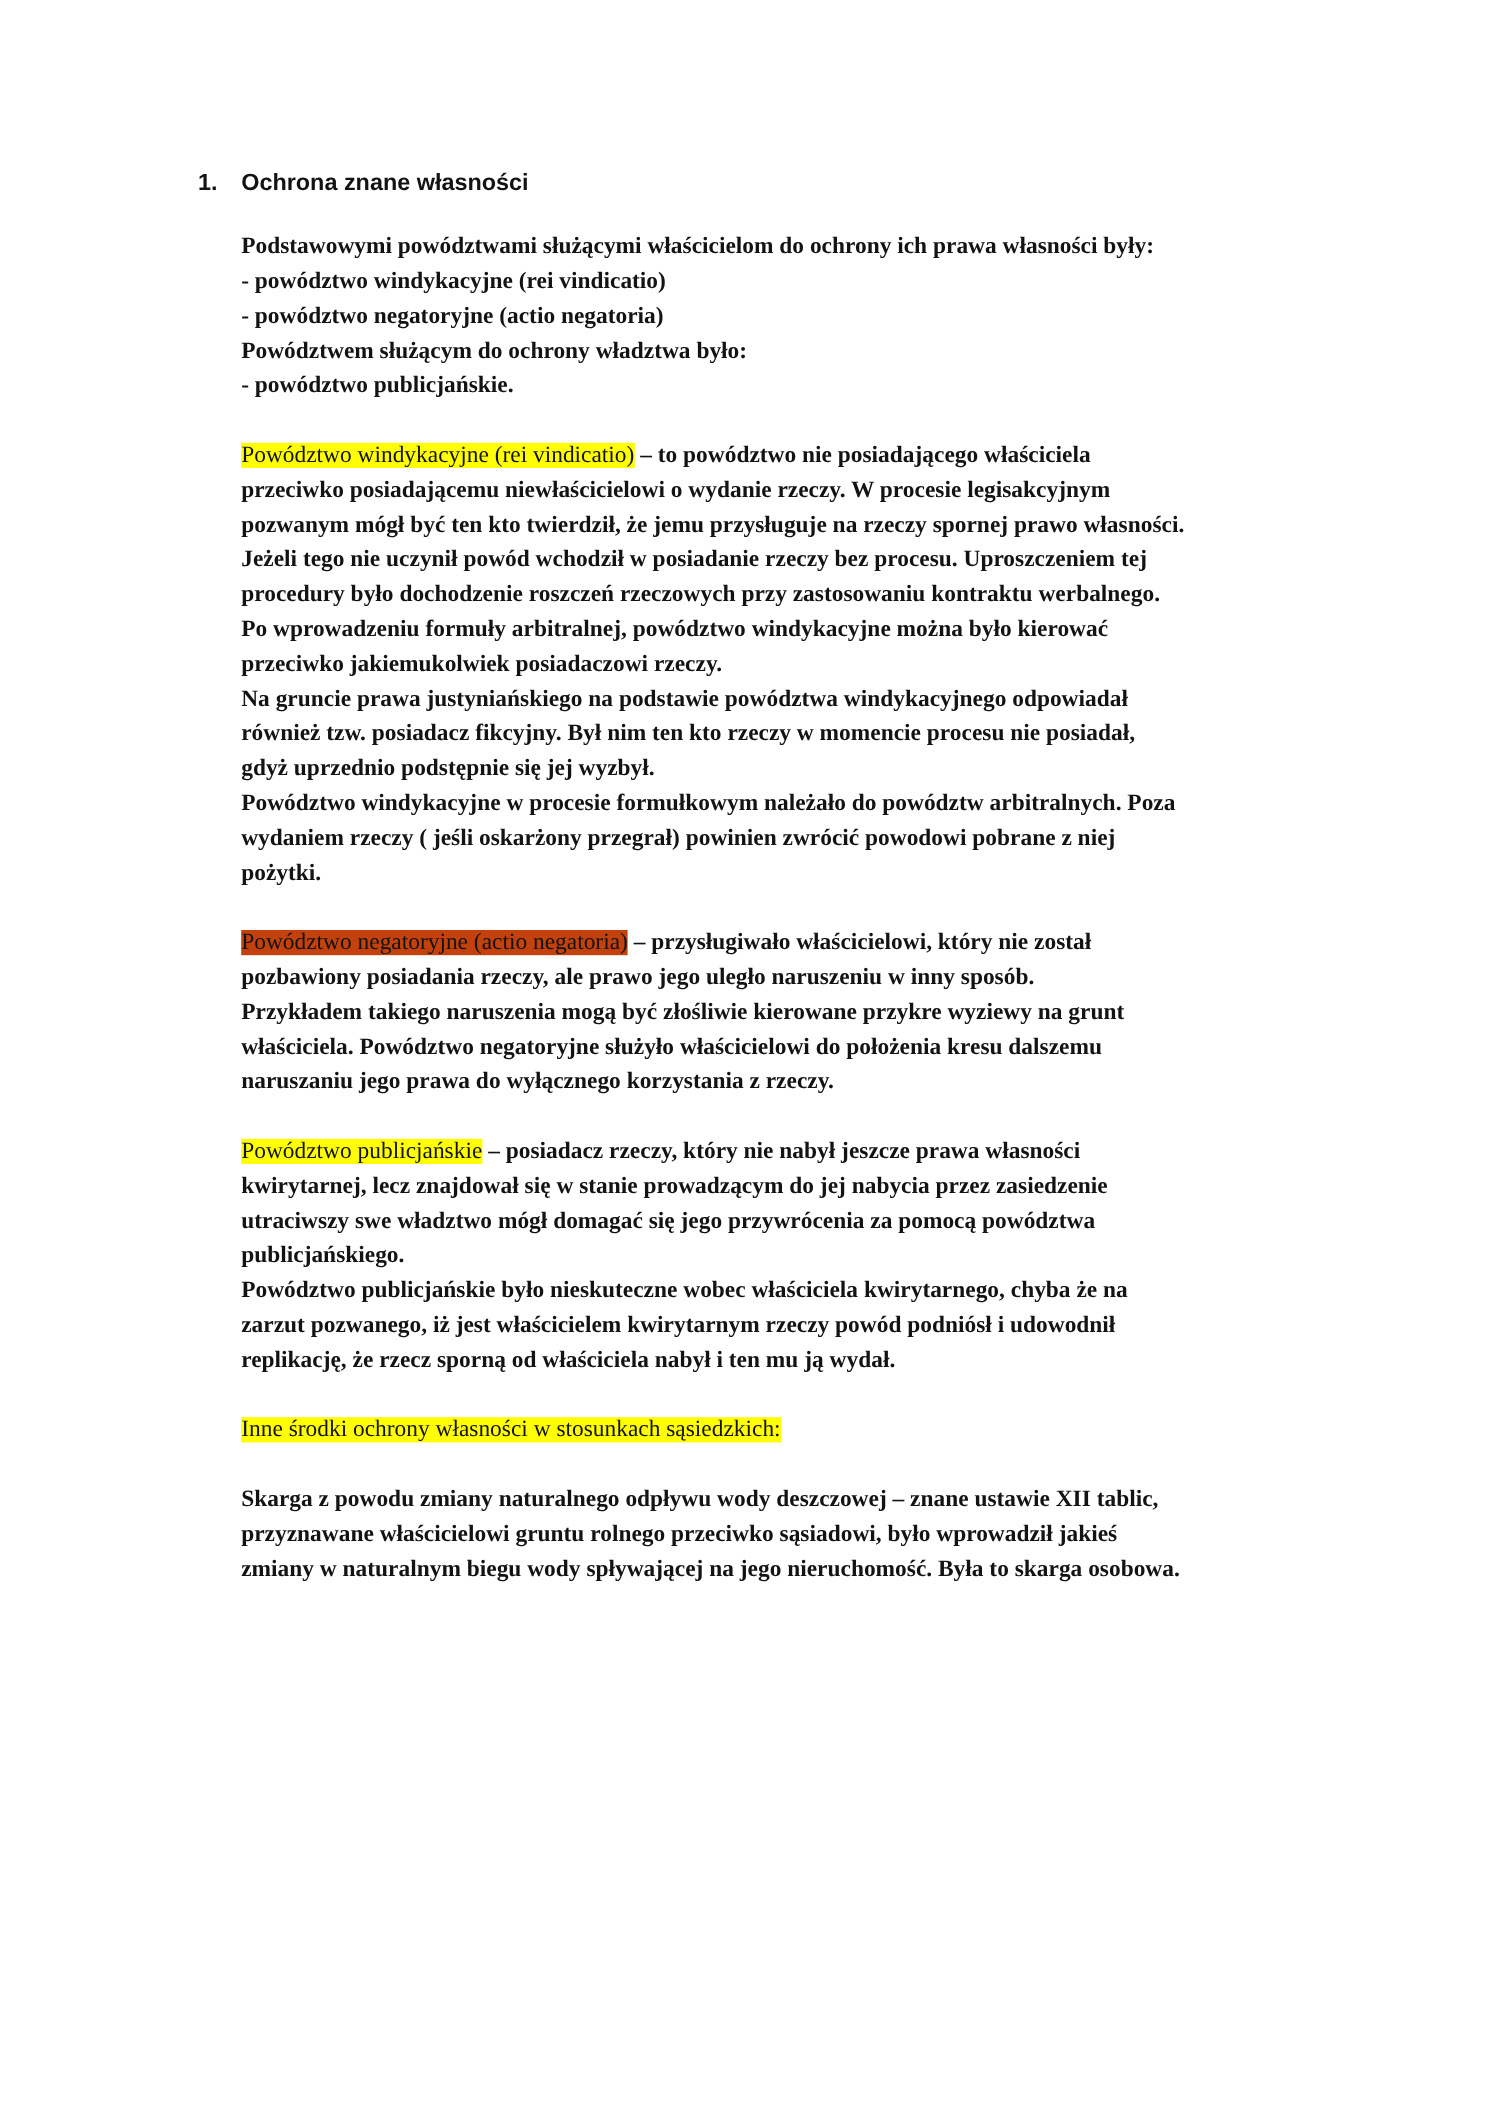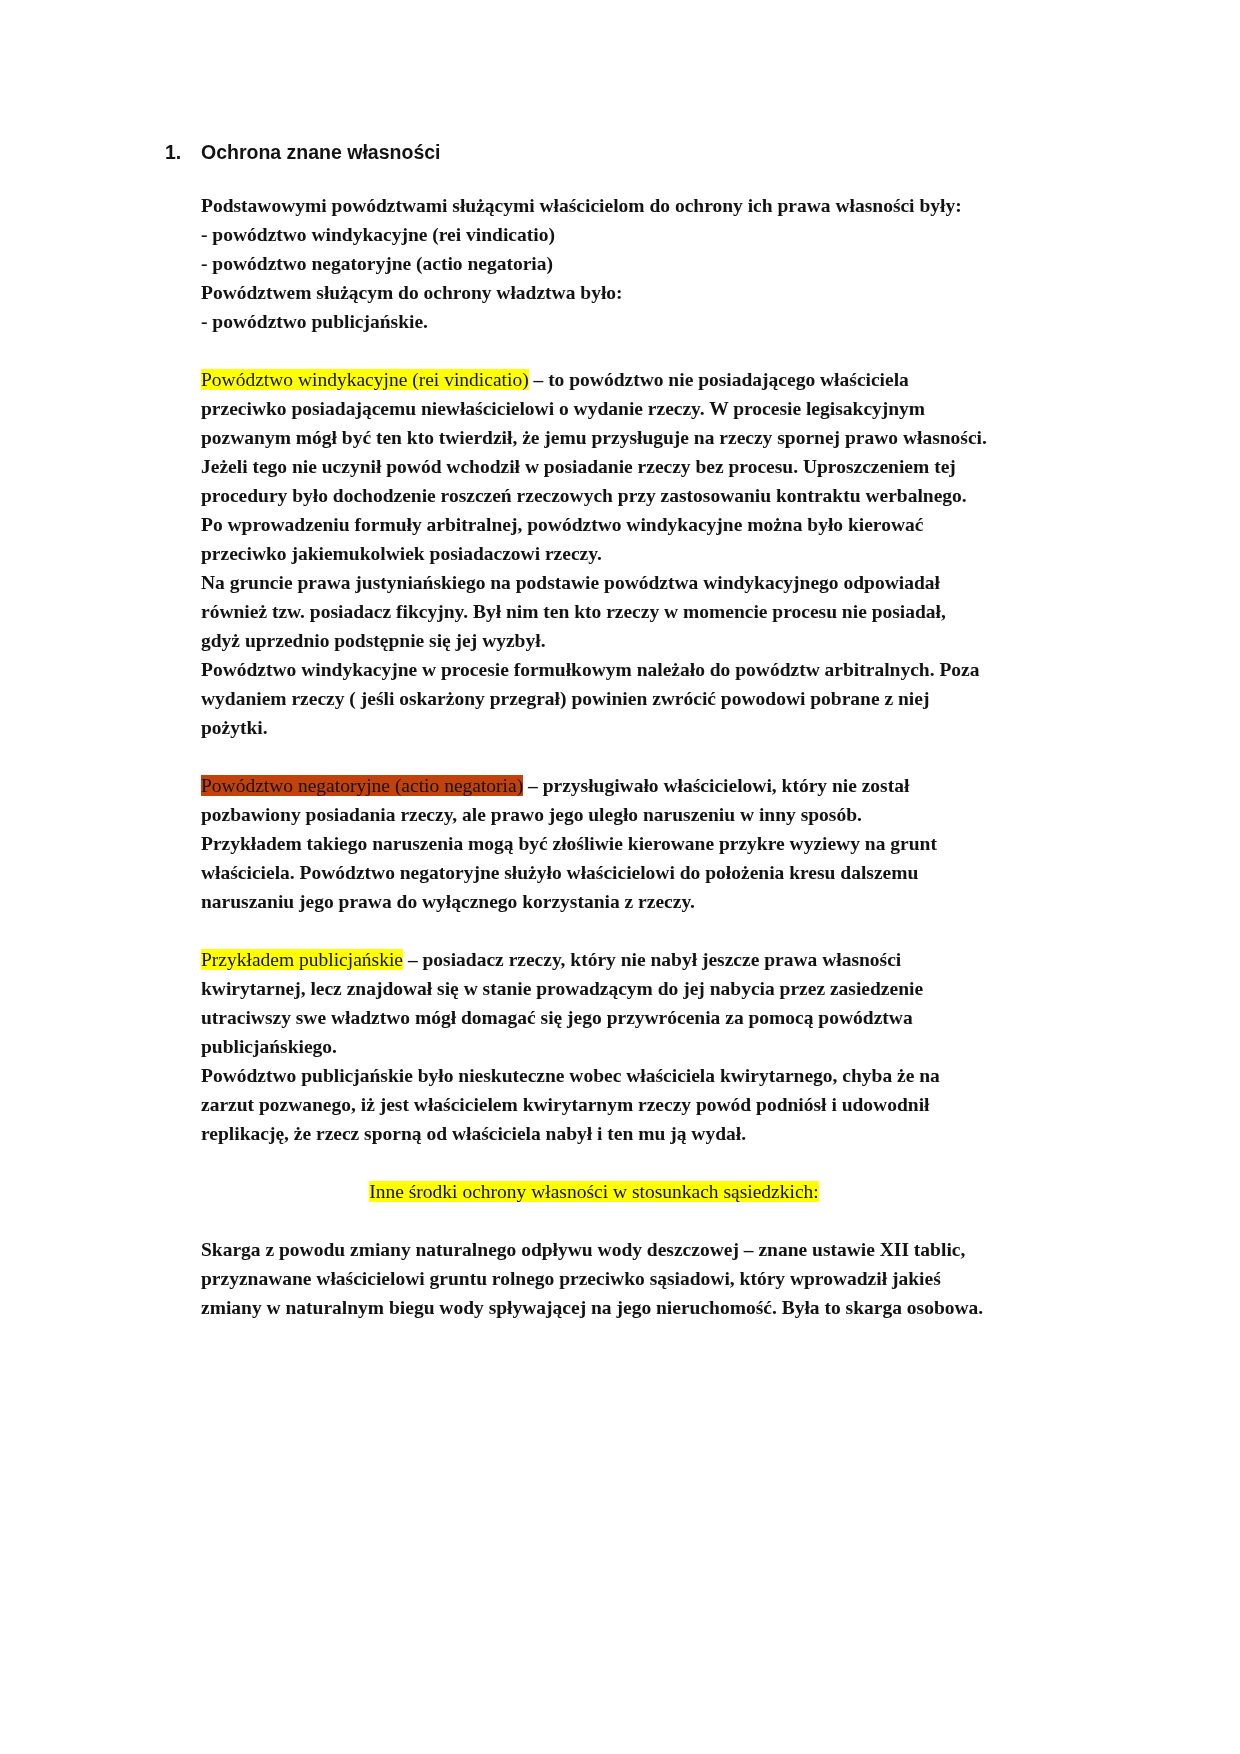--- a/index.html
+++ b/index.html
@@ -41,21 +41,20 @@
   }
   p.para:last-child {
     margin-bottom: 0;
   }
   .hl {
     font-weight: 400;
     background: #ffff00;
   }
   .subheading {
     margin: 58px 0 29px 0;
-    text-align: center;
   }
   .subheading .hl {
     font-weight: 400;
   }
 </style>
 </head>
 <body>
 
 <div class="page">
 
@@ -72,22 +71,22 @@
 Powództwem służącym do ochrony władztwa było:
 - powództwo publicjańskie.</p>
 
     <p class="para"><span class="hl" style="background: rgb(255, 255, 0);">Powództwo windykacyjne (rei vindicatio)</span><span> – to powództwo nie posiadającego właściciela przeciwko posiadającemu niewłaścicielowi o wydanie rzeczy. W procesie legisakcyjnym pozwanym mógł być ten kto twierdził, że jemu przysługuje na rzeczy spornej prawo własności. Jeżeli tego nie uczynił powód wchodził w posiadanie rzeczy bez procesu. Uproszczeniem tej procedury było dochodzenie roszczeń rzeczowych przy zastosowaniu kontraktu werbalnego. Po wprowadzeniu formuły arbitralnej, powództwo windykacyjne można było kierować przeciwko jakiemukolwiek posiadaczowi rzeczy.
 Na gruncie prawa justyniańskiego na podstawie powództwa windykacyjnego odpowiadał również tzw. posiadacz fikcyjny. Był nim ten kto rzeczy w momencie procesu nie posiadał, gdyż uprzednio podstępnie się jej wyzbył.
 Powództwo windykacyjne w procesie formułkowym należało do powództw arbitralnych. Poza wydaniem rzeczy ( jeśli oskarżony przegrał) powinien zwrócić powodowi pobrane z niej pożytki.</span></p>
 
     <p class="para"><span class="hl" style="background: #c2410c;">Powództwo negatoryjne (actio negatoria)</span><span> – przysługiwało właścicielowi, który nie został pozbawiony posiadania rzeczy, ale prawo jego uległo naruszeniu w inny sposób.
 Przykładem takiego naruszenia mogą być złośliwie kierowane przykre wyziewy na grunt właściciela. Powództwo negatoryjne służyło właścicielowi do położenia kresu dalszemu naruszaniu jego prawa do wyłącznego korzystania z rzeczy.</span></p>
 
-    <p class="para"><span class="hl" style="background: rgb(255, 255, 0);">Przykładem publicjańskie</span><span> – posiadacz rzeczy, który nie nabył jeszcze prawa własności kwirytarnej, lecz znajdował się w stanie prowadzącym do jej nabycia przez zasiedzenie utraciwszy swe władztwo mógł domagać się jego przywrócenia za pomocą powództwa publicjańskiego.
+    <p class="para"><span class="hl" style="background: rgb(255, 255, 0);">Powództwo publicjańskie</span><span> – posiadacz rzeczy, który nie nabył jeszcze prawa własności kwirytarnej, lecz znajdował się w stanie prowadzącym do jej nabycia przez zasiedzenie utraciwszy swe władztwo mógł domagać się jego przywrócenia za pomocą powództwa publicjańskiego.
 Powództwo publicjańskie było nieskuteczne wobec właściciela kwirytarnego, chyba że na zarzut pozwanego, iż jest właścicielem kwirytarnym rzeczy powód podniósł i udowodnił replikację, że rzecz sporną od właściciela nabył i ten mu ją wydał.</span></p>
 
     <p class="para subheading"><span class="hl" style="background: rgb(255, 255, 0);">Inne środki ochrony własności w stosunkach sąsiedzkich:</span></p>
 
-    <p class="para">Skarga z powodu zmiany naturalnego odpływu wody deszczowej – znane ustawie XII tablic, przyznawane właścicielowi gruntu rolnego przeciwko sąsiadowi, który wprowadził jakieś zmiany w naturalnym biegu wody spływającej na jego nieruchomość. Była to skarga osobowa.</p>
+    <p class="para">Skarga z powodu zmiany naturalnego odpływu wody deszczowej – znane ustawie XII tablic, przyznawane właścicielowi gruntu rolnego przeciwko sąsiadowi, było wprowadził jakieś zmiany w naturalnym biegu wody spływającej na jego nieruchomość. Była to skarga osobowa.</p>
 
   </div>
 
 </div>
 
 </body></html>

